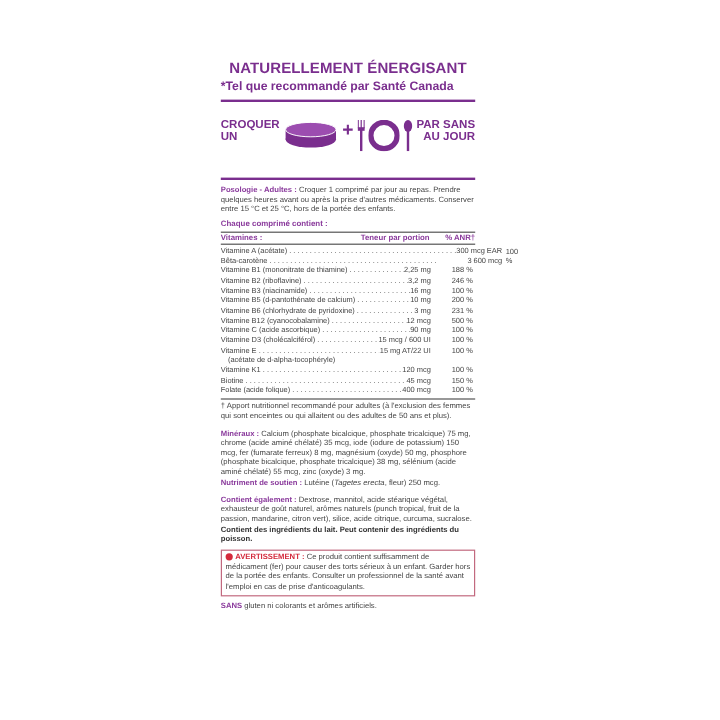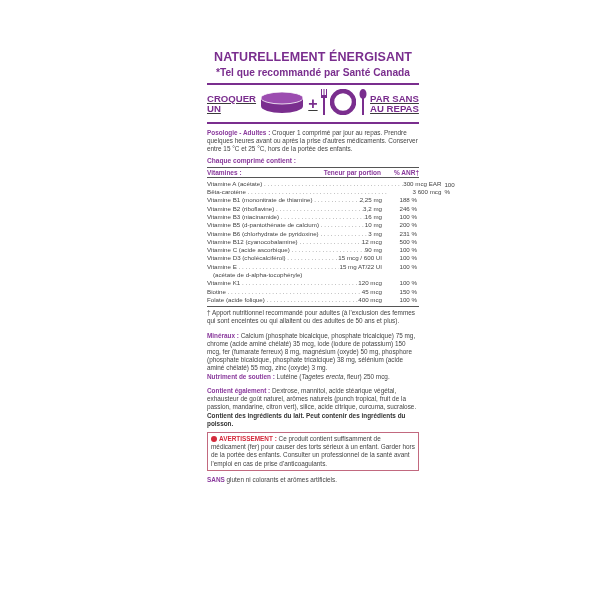--- a/index.html
+++ b/index.html
@@ -1,21 +1,21 @@
 <!DOCTYPE html>
 <html><head>
 <meta charset="utf-8">
 <style>
   html, body { margin:0; padding:0; background:#ffffff; }
   body { width:600px; height:600px; position:relative; overflow:hidden; font-family:"Liberation Sans", sans-serif; color:#3a3a3a; }
-  .panel { position:absolute; left:207px; top:51px; width:212px; }
+  .panel { position:absolute; left:184px; top:51px; width:212px; }
   .title { text-align:center; color:#7a2e8e; font-weight:bold; font-size:12.5px; line-height:13px; letter-spacing:0.1px; }
-  .subtitle { text-align:center; color:#7a2e8e; font-weight:bold; font-size:10.2px; margin-top:3px; line-height:12px; }
+  .subtitle { text-align:left; color:#7a2e8e; font-weight:bold; font-size:10.2px; margin-top:3px; line-height:12px; }
   .rule { height:2px; background:#7a2e8e; }
-  .usage { display:flex; align-items:center; justify-content:space-between; height:33px; margin:2px 0;text-decoration:underline; }
+  .usage { display:flex; justify-content:space-between; height:33px; margin:15px 0; }
   .usage .lbl { color:#7a2e8e; font-weight:bold; font-size:9.6px; line-height:10px; font-family:"Liberation Sans Narrow","Liberation Sans",sans-serif; }
   .usage .lbl.right { text-align:right; }
   .plus { color:#7a2e8e; font-weight:bold; font-size:16px; }
   .small { font-size:6.4px; line-height:8.2px; color:#444; }
   .purple { color:#8a3a9c; font-weight:bold; }
   .posologie { margin-top:5px; }
   .contient-h { margin-top:3px; font-size:6.6px; }
   .vit-header { display:flex; justify-content:space-between; border-top:1.5px solid #555; border-bottom:1px solid #555; padding:1px 0 1px 0; margin-top:2px; font-size:6.5px; }
   .vit-header .c2 { width:70px; text-align:right; margin-left:auto; margin-right:10px; }
   .vit-header .c3 { width:28px; text-align:right; }
@@ -74,21 +74,21 @@
       </svg>
     </span>
     <span>
       <svg width="8" height="26" viewBox="0 0 8 26">
         <ellipse cx="4" cy="5" rx="3.5" ry="5" fill="#7a2e8e"></ellipse>
         <rect x="3" y="8" width="2" height="18" fill="#7a2e8e"></rect>
       </svg>
     </span>
     <div class="lbl right">
       <div>PAR SANS</div>
-      <div>AU REPAS</div>
+      <div>AU JOUR</div>
     </div>
   </div>
   <div class="rule"></div>
 
   <div class="small posologie">
     <span class="purple">Posologie - Adultes :</span><span> Croquer 1 comprimé par jour au repas. Prendre quelques heures avant ou après la prise d'autres médicaments. Conserver entre 15 °C et 25 °C, hors de la portée des enfants.</span>
   </div>
 
   <div class="small purple contient-h">Chaque comprimé contient :</div>
 

